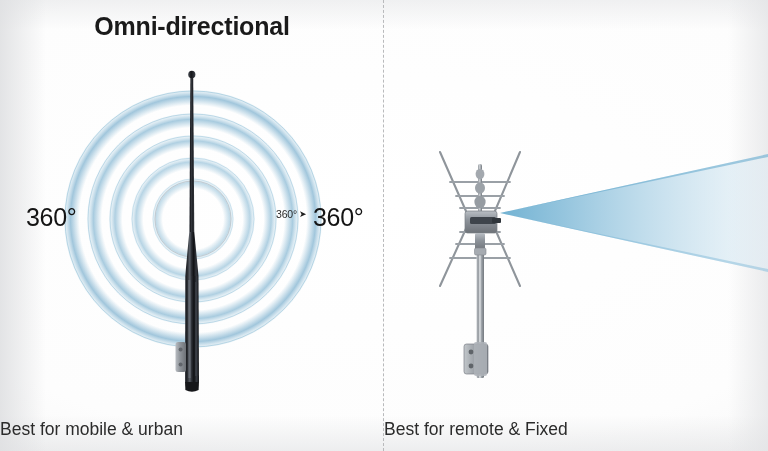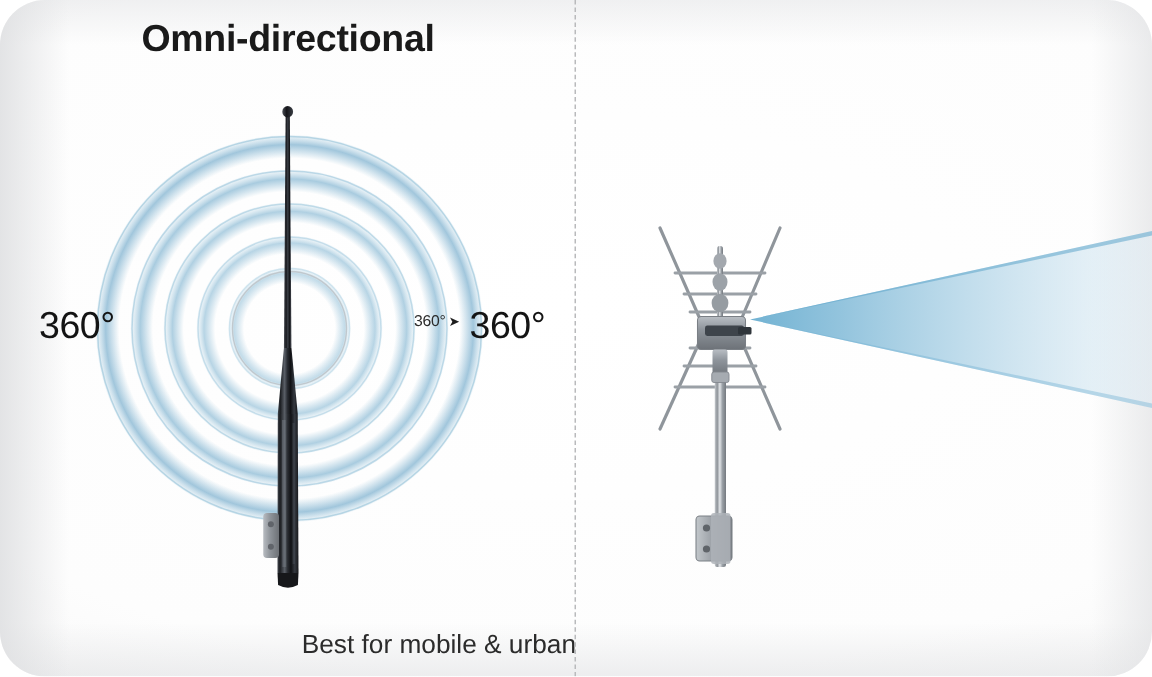--- a/index.html
+++ b/index.html
@@ -17,21 +17,20 @@
     position: relative;
   }
 
   #stage {
     position: relative;
     width: 768px;
     height: 451px;
     background:
       radial-gradient(120% 100% at 50% 45%, #ffffff 0%, #fdfdfd 55%, #f2f2f2 88%, #ececec 100%);
     overflow: hidden;
-    border-radius: 30px;
   }
 
   
   #vignette-left, #vignette-right, #vignette-top, #vignette-bottom {
     position: absolute;
     pointer-events: none;
   }
   #vignette-left {
     left: 0; top: 0; width: 46px; height: 451px;
     background: linear-gradient(to right, rgba(222,223,225,0.85), rgba(255,255,255,0));
@@ -69,21 +68,21 @@
     font-weight: bold;
     color: #1a1a1a;
     letter-spacing: -0.2px;
   }
 
   .panel-caption {
     position: absolute;
     top: 419px;
     left: 0;
     width: 384px;
-    text-align: right;
+    text-align: left;
     font-size: 17.5px;
     font-weight: normal;
     color: #2b2b2b;
   }
 
   
   #divider {
     position: absolute;
     left: 383px;
     top: 0;
@@ -283,20 +282,21 @@
 
     <div class="deg-label-large" id="deg-right">360°</div>
 
     <div class="panel-caption">Best for mobile &amp; urban</div>
   </div>
 
   <div id="divider"></div>
 
   <div class="panel" id="panel-directional">
 
+    <div class="panel-caption">Best for remote &amp; Fixed</div>
   </div>
 
   <div id="beam-cone">
     <svg width="270" height="132" viewBox="0 0 270 132" xmlns="http://www.w3.org/2000/svg">
       <defs>
         <linearGradient id="beamGrad" x1="0" y1="0" x2="1" y2="0">
           <stop offset="0%" stop-color="#6aaed0" stop-opacity="0.95"></stop>
           <stop offset="22%" stop-color="#7fb9d7" stop-opacity="0.85"></stop>
           <stop offset="55%" stop-color="#a9d0e5" stop-opacity="0.70"></stop>
           <stop offset="85%" stop-color="#cee4f0" stop-opacity="0.55"></stop>

